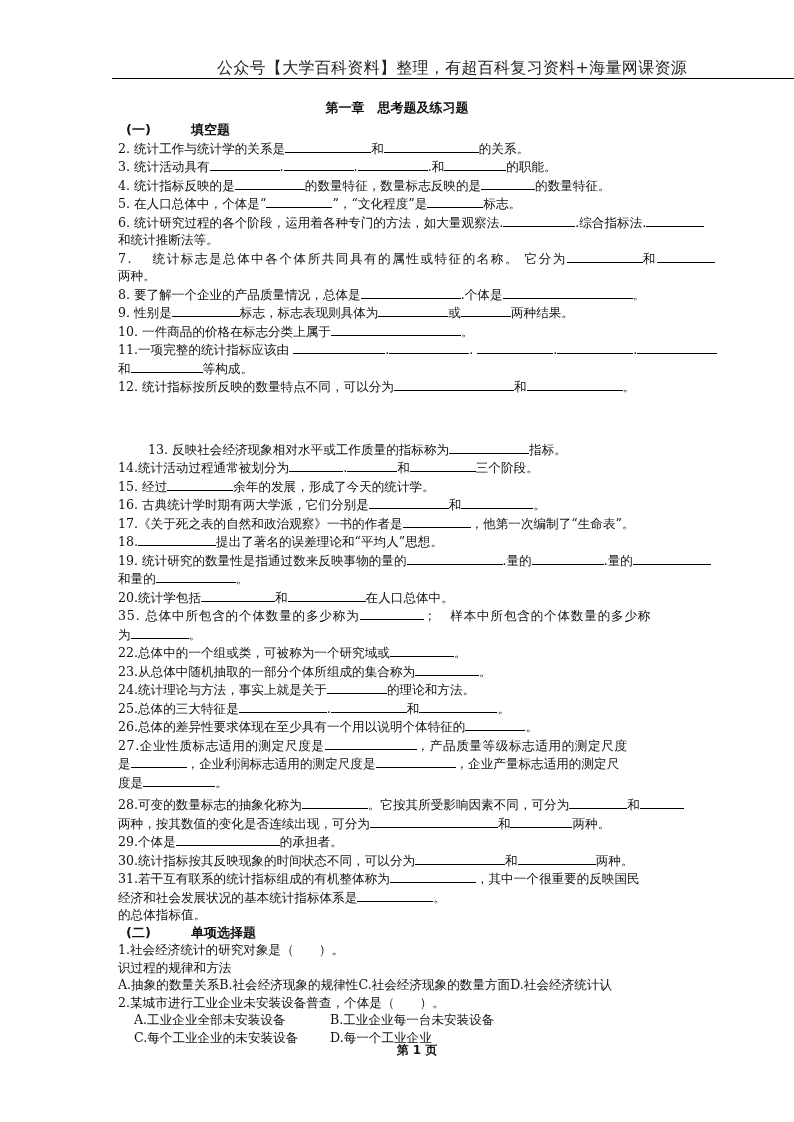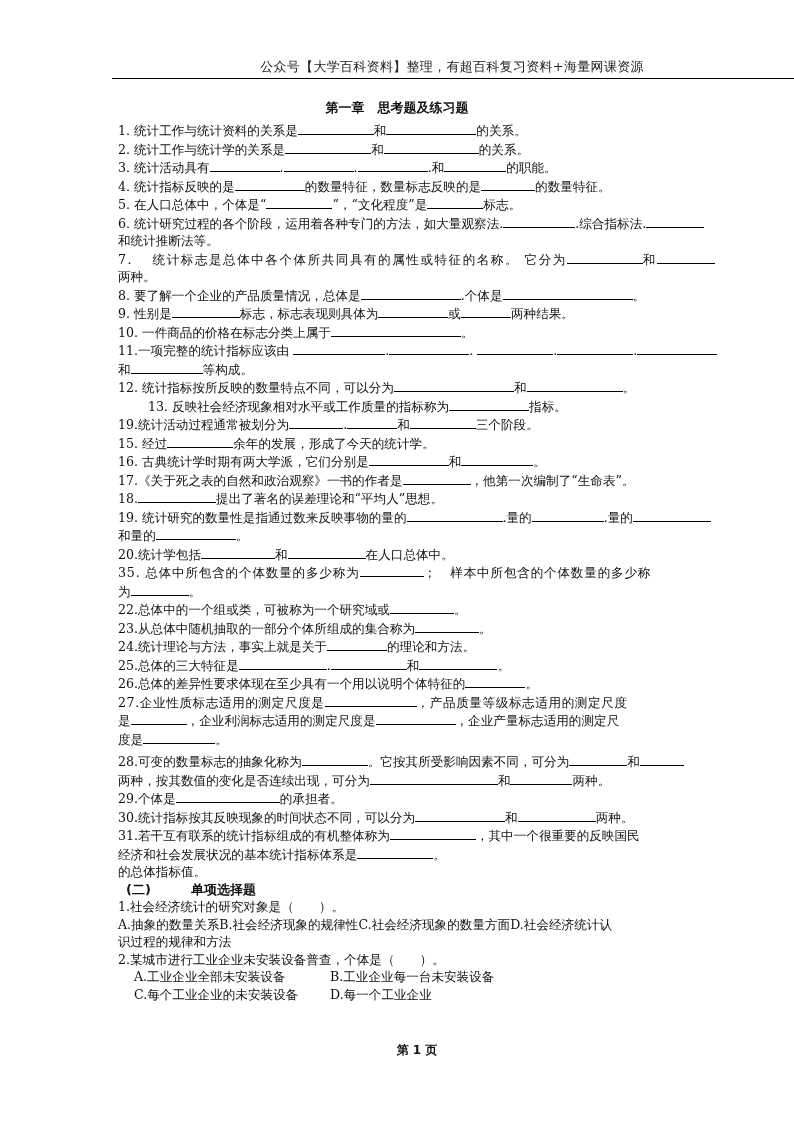--- a/index.html
+++ b/index.html
@@ -1,59 +1,59 @@
 <!DOCTYPE html>
 <html><head>
 <meta charset="utf-8">
 <style>
   html, body { margin:0; padding:0; background:#ffffff; }
   body { width:794px; height:1122px; position:relative; overflow:hidden;
          font-family:"DejaVu Serif", "Liberation Serif", serif; color:#111; }
   .header { position:absolute; top:58px; left:0; width:794px; text-align:center;
-            font-size:13px; color:#222; letter-spacing:0.3px; padding-left:110px; box-sizing:border-box; }
+            font-size:16px; color:#222; letter-spacing:0.3px; padding-left:110px; box-sizing:border-box; }
   .header-rule { position:absolute; top:78px; left:112px; width:682px; height:0; border-top:1.3px solid #000; }
   .title { position:absolute; top:99px; left:0; width:794px; text-align:center;
            font-family:"DejaVu Sans", "Liberation Sans", sans-serif; font-weight:bold; font-size:13px; padding-left:0px; }
   .content { position:absolute; top:121px; left:118px; width:660px; font-size:12.6px; line-height:17.5px; }
   .line { white-space:nowrap; }
   .sec { font-family:"DejaVu Sans", "Liberation Sans", sans-serif; font-weight:bold; font-size:13px; padding-left:8px; }
   .sec .sp { display:inline-block; width:40px; }
   .blank { display:inline-block; border-bottom:1px solid #000; height:13px; vertical-align:baseline; }
-  .ind { padding-left:30px; }
+  .ind { padding-left:30px;margin-top:44px; }
   .opt { padding-left:16px; }
   .just { letter-spacing:2.5px; }
   .footer { position:absolute; top:1042px; left:0; width:794px; text-align:center;
             font-family:"DejaVu Sans", "Liberation Sans", sans-serif; font-weight:bold; font-size:12px; padding-left:20px; }
 </style>
 </head>
 <body>
 
 <div class="header">公众号【大学百科资料】整理，有超百科复习资料+海量网课资源</div>
 <div class="header-rule"></div>
 <div class="title">第一章　思考题及练习题</div>
 
 <div class="content">
+  <div class="sec"><span>(一)</span><span class="sp"></span><span>填空题</span></div>
 
-  <div class="line"><span>1. 统计工作与统计资料的关系是</span><span class="blank" style="width:76px"></span><span>和</span><span class="blank" style="width:90px"></span><span>的关系。</span></div>
   <div class="line"><span>2. 统计工作与统计学的关系是</span><span class="blank" style="width:86px"></span><span>和</span><span class="blank" style="width:95px"></span><span>的关系。</span></div>
   <div class="line"><span>3. 统计活动具有</span><span class="blank" style="width:70px"></span><span>.</span><span class="blank" style="width:70px"></span><span>.</span><span class="blank" style="width:70px"></span><span>.和</span><span class="blank" style="width:62px"></span><span>的职能。</span></div>
   <div class="line"><span>4. 统计指标反映的是</span><span class="blank" style="width:70px"></span><span>的数量特征，数量标志反映的是</span><span class="blank" style="width:54px"></span><span>的数量特征。</span></div>
   <div class="line"><span>5. 在人口总体中，个体是“</span><span class="blank" style="width:66px"></span><span>”，“文化程度”是</span><span class="blank" style="width:56px"></span><span>标志。</span></div>
   <div class="line"><span>6. 统计研究过程的各个阶段，运用着各种专门的方法，如大量观察法.</span><span class="blank" style="width:72px"></span><span>.综合指标法.</span><span class="blank" style="width:58px"></span></div>
   <div class="line"><span>和统计推断法等。</span></div>
   <div class="line just" style="letter-spacing:1.5px"><span>7.　 统计标志是总体中各个体所共同具有的属性或特征的名称。 它分为</span><span class="blank" style="width:76px"></span><span>和</span><span class="blank" style="width:58px"></span></div>
   <div class="line"><span>两种。</span></div>
   <div class="line"><span>8. 要了解一个企业的产品质量情况，总体是</span><span class="blank" style="width:100px"></span><span>.个体是</span><span class="blank" style="width:130px"></span><span>。</span></div>
   <div class="line"><span>9. 性别是</span><span class="blank" style="width:68px"></span><span>标志，标志表现则具体为</span><span class="blank" style="width:70px"></span><span>或</span><span class="blank" style="width:50px"></span><span>两种结果。</span></div>
   <div class="line"><span>10. 一件商品的价格在标志分类上属于</span><span class="blank" style="width:130px"></span><span>。</span></div>
   <div class="line"><span>11.一项完整的统计指标应该由</span>&nbsp;<span class="blank" style="width:92px"></span><span>.</span><span class="blank" style="width:80px"></span><span>.</span>&nbsp;<span class="blank" style="width:76px"></span><span>.</span><span class="blank" style="width:76px"></span><span>.</span><span class="blank" style="width:80px"></span></div>
   <div class="line"><span>和</span><span class="blank" style="width:72px"></span><span>等构成。</span></div>
   <div class="line"><span>12. 统计指标按所反映的数量特点不同，可以分为</span><span class="blank" style="width:120px"></span><span>和</span><span class="blank" style="width:96px"></span><span>。</span></div>
   <div class="line ind"><span>13. 反映社会经济现象相对水平或工作质量的指标称为</span><span class="blank" style="width:80px"></span><span>指标。</span></div>
-  <div class="line"><span>19.统计活动过程通常被划分为</span><span class="blank" style="width:54px"></span><span>.</span><span class="blank" style="width:50px"></span><span>和</span><span class="blank" style="width:66px"></span><span>三个阶段。</span></div>
+  <div class="line"><span>14.统计活动过程通常被划分为</span><span class="blank" style="width:54px"></span><span>.</span><span class="blank" style="width:50px"></span><span>和</span><span class="blank" style="width:66px"></span><span>三个阶段。</span></div>
   <div class="line"><span>15. 经过</span><span class="blank" style="width:66px"></span><span>余年的发展，形成了今天的统计学。</span></div>
   <div class="line"><span>16. 古典统计学时期有两大学派，它们分别是</span><span class="blank" style="width:80px"></span><span>和</span><span class="blank" style="width:72px"></span><span>。</span></div>
   <div class="line"><span>17.《关于死之表的自然和政治观察》一书的作者是</span><span class="blank" style="width:68px"></span><span>，他第一次编制了“生命表”。</span></div>
   <div class="line"><span>18.</span><span class="blank" style="width:78px"></span><span>提出了著名的误差理论和“平均人”思想。</span></div>
   <div class="line"><span>19. 统计研究的数量性是指通过数来反映事物的量的</span><span class="blank" style="width:96px"></span><span>.量的</span><span class="blank" style="width:72px"></span><span>.量的</span><span class="blank" style="width:78px"></span></div>
   <div class="line"><span>和量的</span><span class="blank" style="width:80px"></span><span>。</span></div>
   <div class="line"><span>20.统计学包括</span><span class="blank" style="width:74px"></span><span>和</span><span class="blank" style="width:78px"></span><span>在人口总体中。</span></div>
   <div class="line" style="letter-spacing:0.8px"><span>35. 总体中所包含的个体数量的多少称为</span><span class="blank" style="width:64px"></span><span>；　样本中所包含的个体数量的多少称</span></div>
   <div class="line"><span>为</span><span class="blank" style="width:58px"></span><span>。</span></div>
   <div class="line"><span>22.总体中的一个组或类，可被称为一个研究域或</span><span class="blank" style="width:64px"></span><span>。</span></div>
@@ -67,20 +67,20 @@
   <div class="line" style="margin-top:4px"><span>28.可变的数量标志的抽象化称为</span><span class="blank" style="width:66px"></span><span>。它按其所受影响因素不同，可分为</span><span class="blank" style="width:58px"></span><span>和</span><span class="blank" style="width:44px"></span></div>
   <div class="line"><span>两种，按其数值的变化是否连续出现，可分为</span><span class="blank" style="width:128px"></span><span>和</span><span class="blank" style="width:62px"></span><span>两种。</span></div>
   <div class="line"><span>29.个体是</span><span class="blank" style="width:104px"></span><span>的承担者。</span></div>
   <div class="line"><span>30.统计指标按其反映现象的时间状态不同，可以分为</span><span class="blank" style="width:90px"></span><span>和</span><span class="blank" style="width:78px"></span><span>两种。</span></div>
   <div class="line"><span>31.若干互有联系的统计指标组成的有机整体称为</span><span class="blank" style="width:86px"></span><span>，其中一个很重要的反映国民</span></div>
   <div class="line"><span>经济和社会发展状况的基本统计指标体系是</span><span class="blank" style="width:76px"></span><span>。</span></div>
   <div class="line"><span>的总体指标值。</span></div>
 
   <div class="sec"><span>(二)</span><span class="sp"></span><span>单项选择题</span></div>
   <div class="line">1.社会经济统计的研究对象是（　　）。</div>
+  <div class="line">识过程的规律和方法</div>
   <div class="line">A.抽象的数量关系B.社会经济现象的规律性C.社会经济现象的数量方面D.社会经济统计认</div>
-  <div class="line">识过程的规律和方法</div>
   <div class="line">2.某城市进行工业企业未安装设备普查，个体是（　　）。</div>
   <div class="line opt"><span style="display:inline-block;width:196px">A.工业企业全部未安装设备</span><span>B.工业企业每一台未安装设备</span></div>
   <div class="line opt"><span style="display:inline-block;width:196px">C.每个工业企业的未安装设备</span><span>D.每一个工业企业</span></div>
 </div>
 
 <div class="footer">第 1 页</div>
 
 </body></html>

